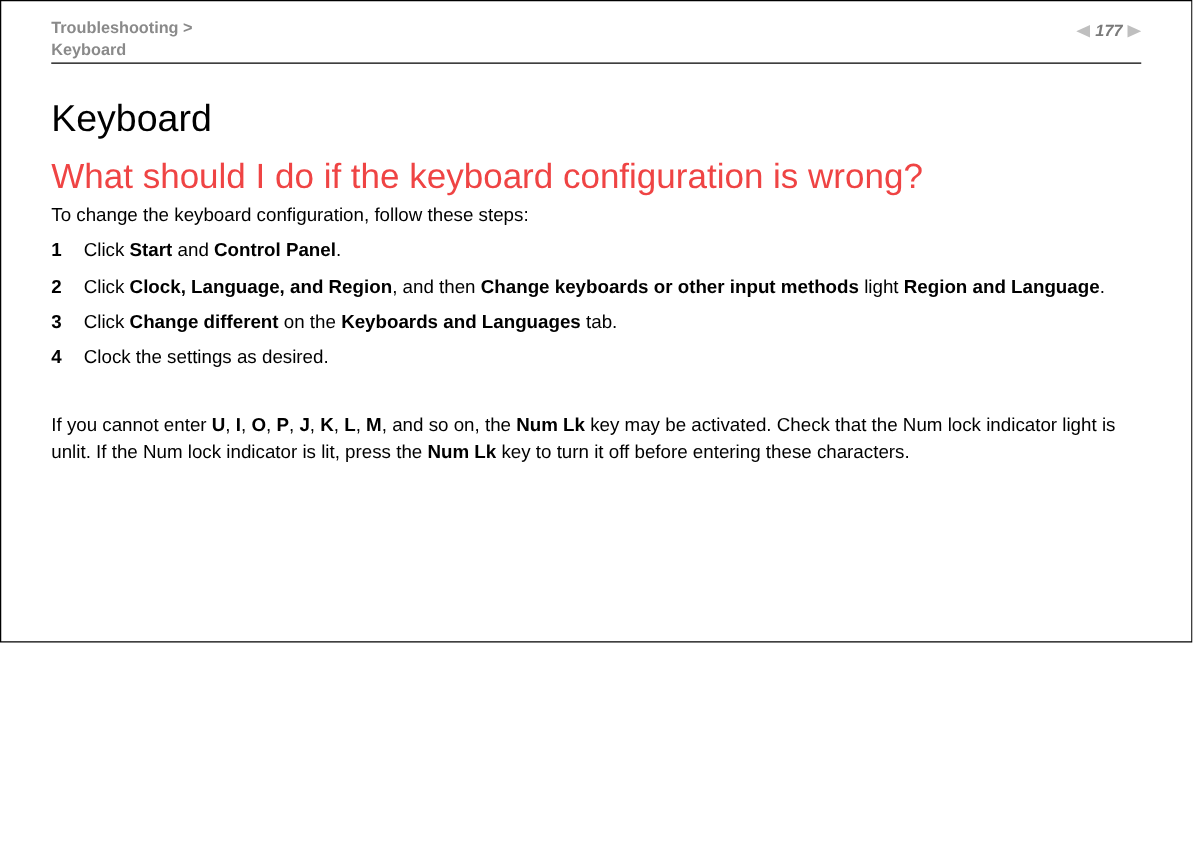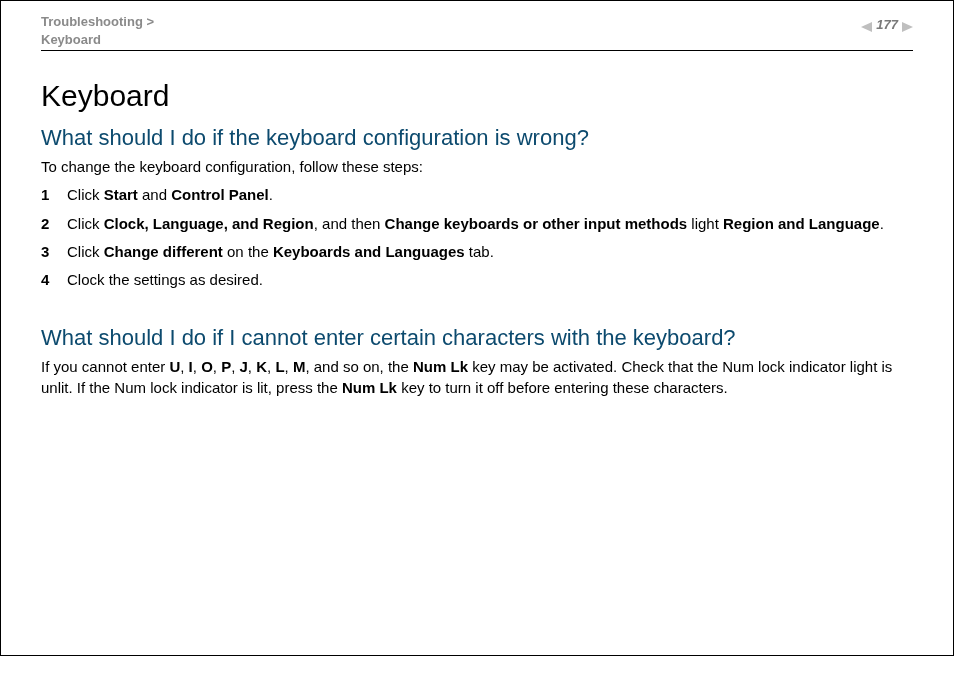--- a/index.html
+++ b/index.html
@@ -8,42 +8,42 @@
     width: 954px;
     height: 674px;
     background: #ffffff;
     font-family: Arial, Helvetica, sans-serif;
     color: #000;
     position: relative;
   }
   .page {
     box-sizing: border-box;
     width: 954px;
-    height: 656px;
+    height: 514px;
     padding: 8px 40px 0 40px;
     border: 1px solid #000;
   }
   .topbar {
     display: flex;
     justify-content: space-between;
     align-items: flex-start;
     border-bottom: 1px solid #000;
     padding-bottom: 2px;
     margin-bottom: 28px;
   }
   .breadcrumb {
     font-size: 13px;
     font-weight: bold;
     color: #8a8a8a;
     line-height: 1.35;
     padding-top: 4px;
   }
   .pagectl {
     display: flex;
-    align-items: flex-end;
+    align-items: center;
     gap: 4px;
     padding-top: 8px;
   }
   .pagenum {
     font-size: 13px;
     font-weight: bold;
     font-style: italic;
     color: #7a7a7a;
   }
   .arrow-btn {
@@ -63,22 +63,22 @@
     border-left: 11px solid #bfbfbf;
   }
   h1.title {
     margin: 0 0 12px 0;
     font-weight: normal;
     font-size: 30px;
   }
   h2.question {
     margin: 0 0 6px 0;
     font-weight: normal;
-    font-size: 22px;
-    color: #0c4a6e;
+    font-size: 28px;
+    color: #ef4444;
   }
   .para {
     font-size: 15px;
     line-height: 1.35;
     margin: 0 0 8px 0;
   }
   ol.steps {
     list-style: none;
     padding: 0;
     margin: 6px 0 35px 0;
@@ -133,18 +133,17 @@
     </li>
     <li>
       <span>Click </span><span class="b">Change different</span><span> on the </span><span class="b">Keyboards and Languages</span><span> tab.</span>
     </li>
     <li>
       <span>Clock the settings as desired.</span>
     </li>
   </ol>
 
   <div class="section2">
-    <h2 class="question">What should I do if I cannot enter certain characters with the keyboard?</h2>
     <p class="para">
       <span>If you cannot enter </span><span class="b">U</span><span>, </span><span class="b">I</span><span>, </span><span class="b">O</span><span>, </span><span class="b">P</span><span>, </span><span class="b">J</span><span>, </span><span class="b">K</span><span>, </span><span class="b">L</span><span>, </span><span class="b">M</span><span>, and so on, the </span><span class="b">Num Lk</span><span> key may be activated. Check that the Num lock indicator light is unlit. If the Num lock indicator is lit, press the </span><span class="b">Num Lk</span><span> key to turn it off before entering these characters.</span>
     </p>
   </div>
 </div>
 
 </body></html>

